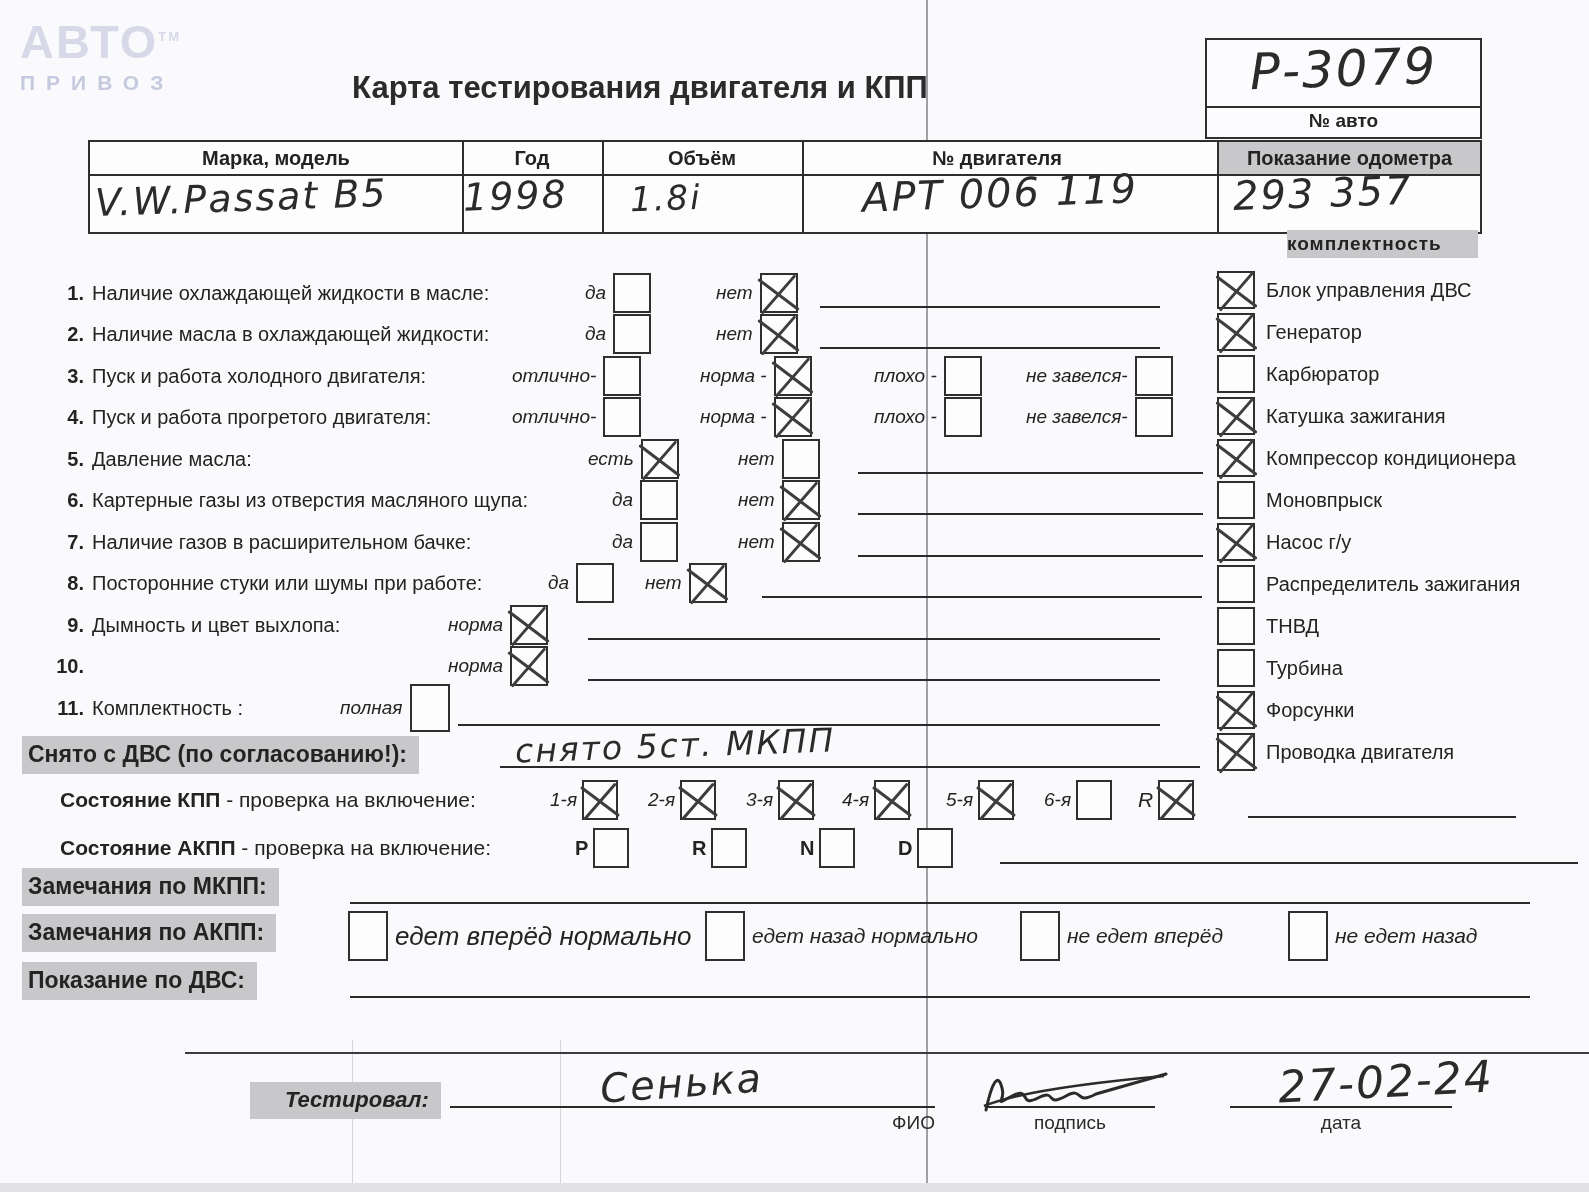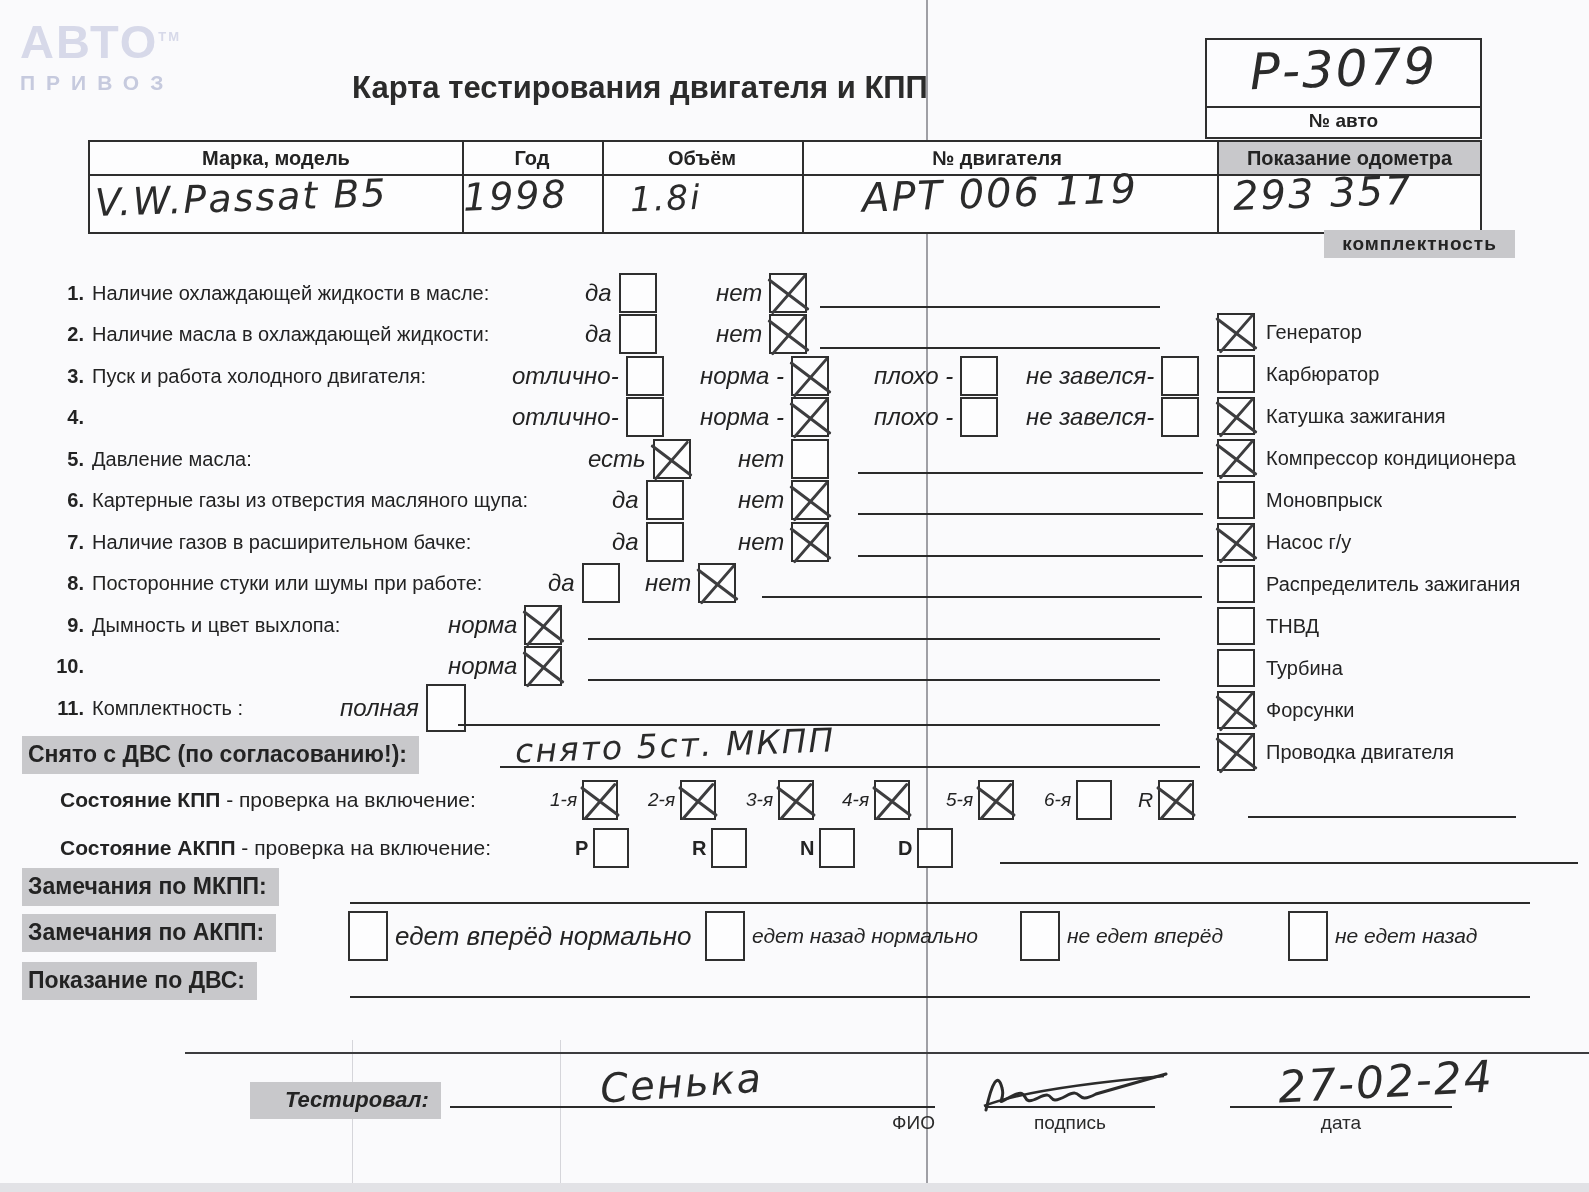--- a/index.html
+++ b/index.html
@@ -32,32 +32,32 @@
   .vtable .hcell{position:absolute;top:0;height:32px;line-height:32px;text-align:center;font-weight:bold;font-size:20px;}
   .vtable .hcell.gray{background:#c8c8cb;}
   
   .hw{position:absolute;font-family:"DejaVu Sans", sans-serif;font-style:italic;color:#2b2b2b;
       letter-spacing:2px;transform:rotate(-2deg);white-space:nowrap;}
   
   .row{position:absolute;left:0;width:1589px;height:42px;}
   .rnum{position:absolute;left:50px;width:34px;text-align:right;font-weight:bold;font-size:20px;line-height:42px;}
   .rlbl{position:absolute;left:92px;font-size:20px;line-height:42px;}
   .opt{position:absolute;top:0;height:42px;display:flex;align-items:center;gap:7px;}
-  .olbl{font-style:italic;font-size:24px;white-space:nowrap;}
+  .olbl{font-style:italic;font-size:19px;white-space:nowrap;}
   .box{display:inline-block;position:relative;width:34px;height:36px;border:2px solid #2f2f2f;background:#fdfdfe;flex:0 0 auto;}
   .box.sm{width:32px;height:36px;}
   .box.tall{width:36px;height:46px;}
   .box.checked::before,.box.checked::after{content:"";position:absolute;height:3px;width:150%;left:-25%;top:50%;
       background:#3d3d3f;border-radius:3px;}
   .box.checked::before{transform:rotate(37deg);}
   .box.checked::after{transform:rotate(-49deg);}
   .wline{position:absolute;height:2px;background:#2a2a2a;}
   
   .kit-head{position:absolute;left:1287px;top:230px;width:191px;height:28px;line-height:28px;
-            background:#c8c8cb;font-weight:bold;font-size:19px;text-align:center;letter-spacing:1px;margin-left:37px;}
+            background:#c8c8cb;font-weight:bold;font-size:19px;letter-spacing:1px;}
   .kit-item{position:absolute;left:1217px;height:40px;display:flex;align-items:center;gap:11px;}
   .kit-item .box{width:34px;height:34px;}
   .klbl{font-size:20px;white-space:nowrap;}
   
   .gbox{position:absolute;background:#c8c8cb;font-weight:bold;font-size:23px;padding:5px 12px 6px 6px;white-space:nowrap;}
   .gbox.it{font-style:italic;padding-left:35px;}
   
   .seclbl{position:absolute;left:60px;font-size:21px;line-height:44px;white-space:nowrap;}
   .seclbl b{font-weight:bold;}
   .gear{position:absolute;display:flex;align-items:center;gap:5px;height:44px;}
@@ -149,20 +149,21 @@
         <span class="olbl">плохо -</span>
         <span class="box"></span>
       </span>
     <span class="opt" style="left:1026px">
         <span class="olbl">не завелся-</span>
         <span class="box"></span>
       </span>
   </div>
   <div class="row" style="top:396px">
     <span class="rnum">4.</span>
+    <span class="rlbl">Пуск и работа прогретого двигателя:</span>
     <span class="opt" style="left:512px">
         <span class="olbl">отлично-</span>
         <span class="box"></span>
       </span>
     <span class="opt" style="left:700px">
         <span class="olbl">норма -</span>
         <span class="box checked"></span>
       </span>
     <span class="opt" style="left:874px">
         <span class="olbl">плохо -</span>
@@ -246,20 +247,24 @@
     <span class="rnum">11.</span>
     <span class="rlbl">Комплектность :</span>
     <span class="opt" style="left:340px">
         <span class="olbl">полная</span>
         <span class="box" style="width:36px;height:44px;"></span>
       </span>
     <span class="wline" style="left:458px;top:37px;width:702px"></span>
   </div>
 
   <div class="kit-head">комплектность</div>
+  <div class="kit-item" style="top:270px">
+      <span class="box checked"></span>
+      <span class="klbl">Блок управления ДВС</span>
+    </div>
   <div class="kit-item" style="top:312px">
       <span class="box checked"></span>
       <span class="klbl">Генератор</span>
     </div>
   <div class="kit-item" style="top:354px">
       <span class="box"></span>
       <span class="klbl">Карбюратор</span>
     </div>
   <div class="kit-item" style="top:396px">
       <span class="box checked"></span>

